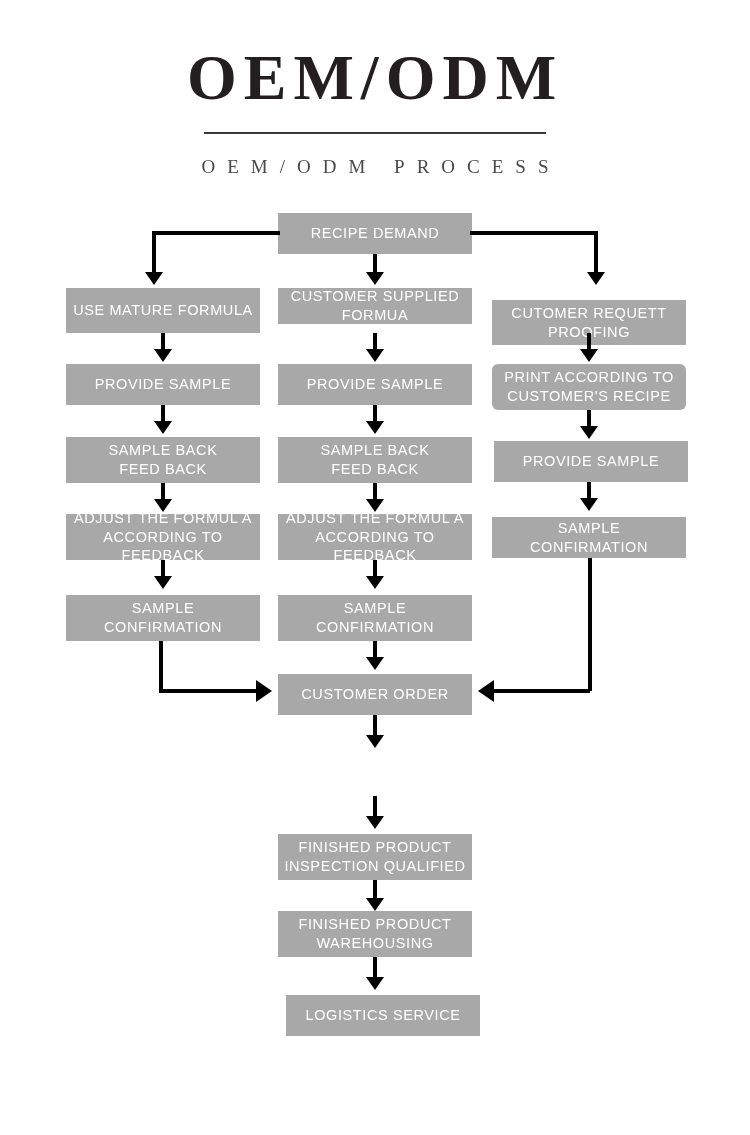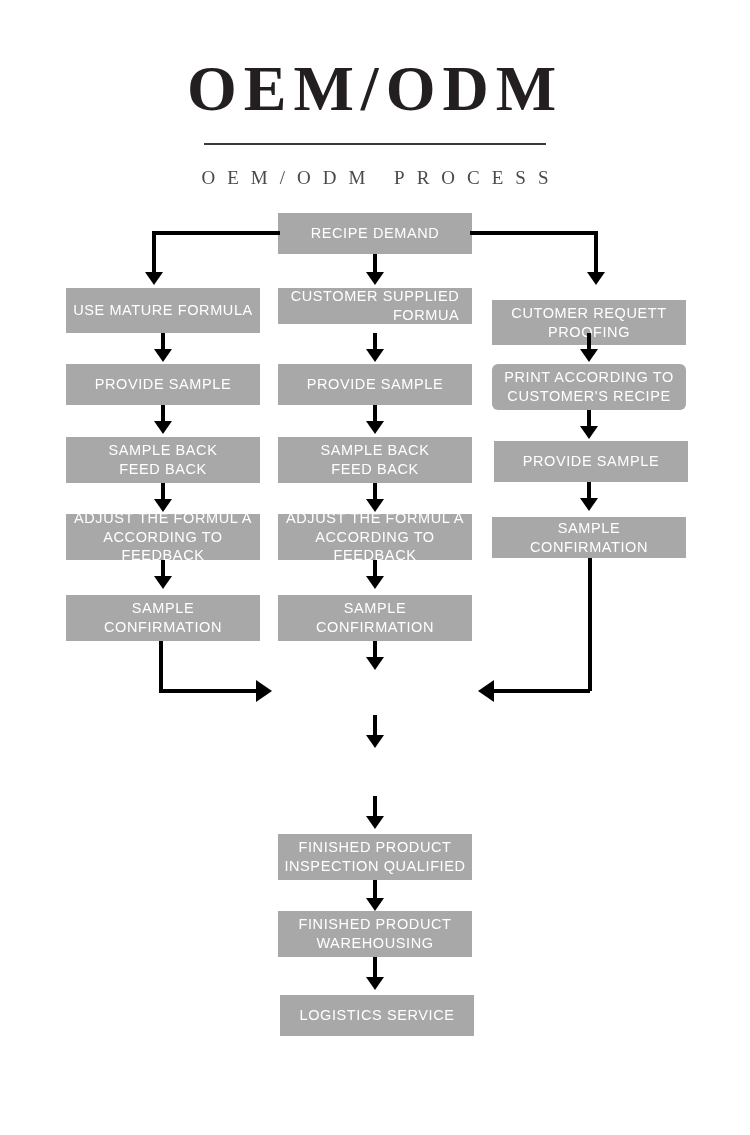--- a/index.html
+++ b/index.html
@@ -14,21 +14,20 @@
   
   .header { position:absolute; left:0; top:0; width:750px; text-align:center; }
   .title {
     font-family:"Liberation Serif", serif;
     font-weight:bold;
     font-size:64px;
     letter-spacing:7px;
     color:#231f20;
     line-height:1;
     padding-top:46px;
-    margin-top:11px;
   }
   .rule {
     width:342px; height:2px; background:#3a3a3a;
     margin:22px auto 0 auto;
   }
   .subtitle {
     font-family:"Liberation Serif", serif;
     font-size:19px;
     letter-spacing:12px;
     color:#4a4a4a;
@@ -109,21 +108,21 @@
 ACCORDING TO FEEDBACK</div>
   <div class="vline" style="left:161px; top:560px; height:18px;"></div>
   <div class="arrow-d" style="left:154px; top:576px;"></div>
 
   <div class="box" style="left:66px; top:595px; width:194px; height:46px;">SAMPLE CONFIRMATION</div>
 
   <div class="vline" style="left:159px; top:641px; height:50px;"></div>
   <div class="hline" style="left:159px; top:689px; width:99px;"></div>
   <div class="arrow-r" style="left:256px; top:680px;"></div>
 
-  <div class="box" style="left:278px; top:288px; width:194px; height:36px;text-align:right;">CUSTOMER SUPPLIED
+  <div class="box" style="left:278px; top:288px; width:194px; height:36px;">CUSTOMER SUPPLIED
 FORMUA</div>
   <div class="vline" style="left:373px; top:333px; height:18px;"></div>
   <div class="arrow-d" style="left:366px; top:349px;"></div>
 
   <div class="box" style="left:278px; top:364px; width:194px; height:41px;">PROVIDE SAMPLE</div>
   <div class="vline" style="left:373px; top:405px; height:18px;"></div>
   <div class="arrow-d" style="left:366px; top:421px;"></div>
 
   <div class="box" style="left:278px; top:437px; width:194px; height:46px;">SAMPLE BACK
 FEED BACK</div>
@@ -152,31 +151,32 @@
   <div class="box" style="left:494px; top:441px; width:194px; height:41px;">PROVIDE SAMPLE</div>
   <div class="vline" style="left:587px; top:482px; height:18px;"></div>
   <div class="arrow-d" style="left:580px; top:498px;"></div>
 
   <div class="box" style="left:492px; top:517px; width:194px; height:41px;">SAMPLE CONFIRMATION</div>
 
   <div class="vline" style="left:588px; top:558px; height:133px;"></div>
   <div class="hline" style="left:494px; top:689px; width:96px;"></div>
   <div class="arrow-l" style="left:478px; top:680px;"></div>
 
+  <div class="box" style="left:278px; top:674px; width:194px; height:41px;">CUSTOMER ORDER</div>
   <div class="vline" style="left:373px; top:715px; height:22px;"></div>
   <div class="arrow-d" style="left:366px; top:735px;"></div>
 
   <div class="vline" style="left:373px; top:796px; height:22px;"></div>
   <div class="arrow-d" style="left:366px; top:816px;"></div>
 
   <div class="box" style="left:278px; top:834px; width:194px; height:46px;">FINISHED PRODUCT
 INSPECTION QUALIFIED</div>
   <div class="vline" style="left:373px; top:880px; height:20px;"></div>
   <div class="arrow-d" style="left:366px; top:898px;"></div>
 
   <div class="box" style="left:278px; top:911px; width:194px; height:46px;">FINISHED PRODUCT
 WAREHOUSING</div>
   <div class="vline" style="left:373px; top:957px; height:22px;"></div>
   <div class="arrow-d" style="left:366px; top:977px;"></div>
 
-  <div class="box" style="left:280px; top:995px; width:194px; height:41px;">LOGISTICS SERVICE</div>
+  <div class="box" style="left:286px; top:995px; width:194px; height:41px;">LOGISTICS SERVICE</div>
 
 </div>
 
 </body></html>

